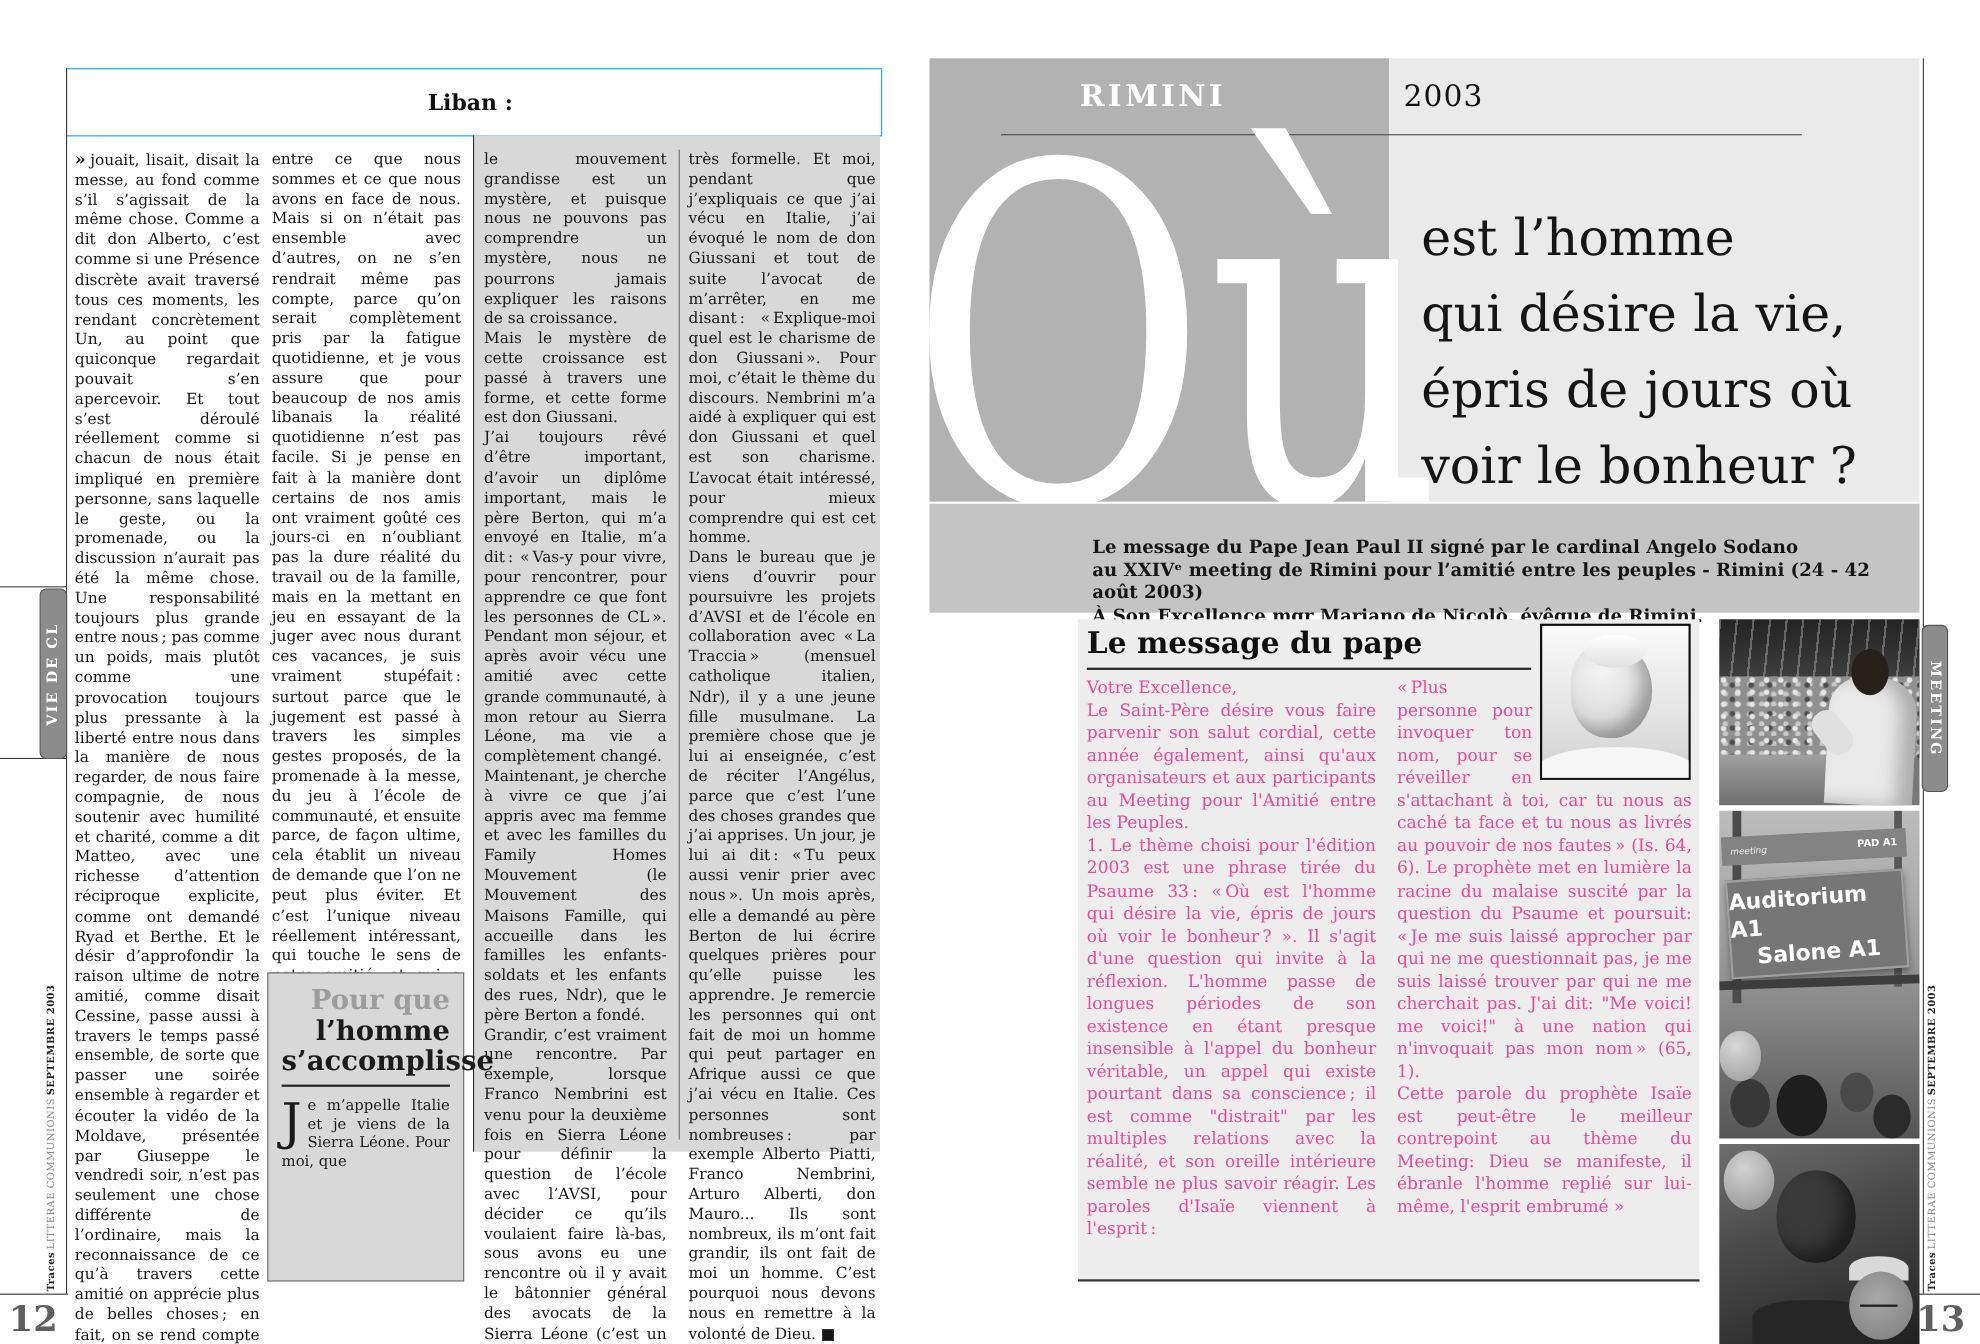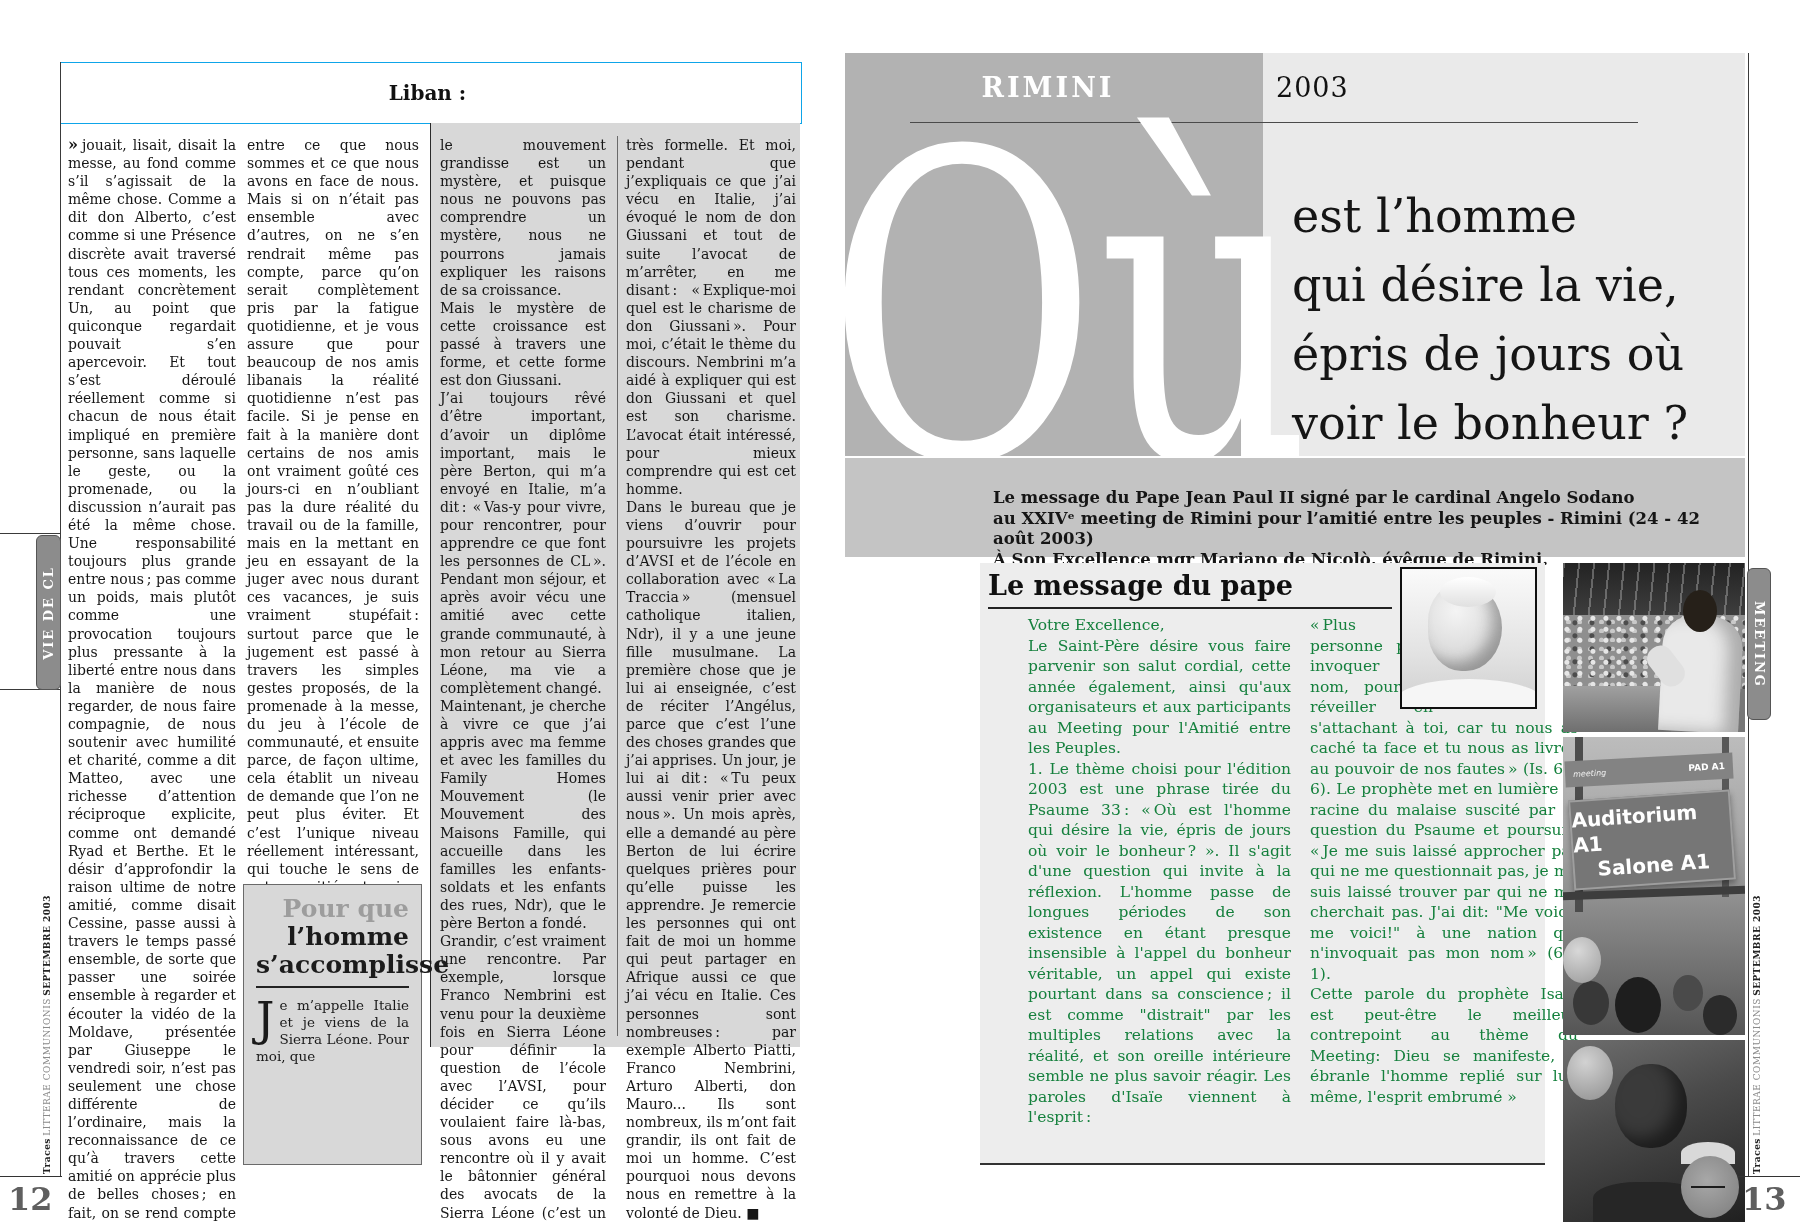--- a/index.html
+++ b/index.html
@@ -54,21 +54,21 @@
   .rh-rule{left:910px;top:122px;width:728px;height:1px;background:#4a4a4a;}
   .bigword{left:826px;top:100px;font-size:425px;line-height:420px;color:#ffffff;
     transform:scaleX(0.78);transform-origin:left top;white-space:pre;}
   .headline{left:1292px;top:182px;width:460px;font-size:46px;line-height:69px;color:#151515;white-space:pre;}
   .band{left:845px;top:458px;width:900px;height:99px;background:#c4c4c4;box-sizing:border-box;
     padding:30px 0 0 148px;font-weight:bold;font-size:16.5px;line-height:20.5px;color:#151515;white-space:pre-line;}
   
   .artbox{left:980px;top:563px;width:565px;height:600px;background:#ededed;border-bottom:2px solid #333;}
   .art-head{left:988px;top:570px;font-weight:bold;font-size:27px;color:#101010;}
   .art-rule{left:988px;top:607px;width:404px;height:2px;background:#222;}
-  .msgcol{font-size:15.5px;line-height:20.5px;text-align:justify;color:#15803d;margin-left:40px;}
+  .msgcol{font-size:15.5px;line-height:20.5px;text-align:justify;color:#ec4899;}
   .msgcol .txt{white-space:pre-line;}
   .mcol1{left:988px;top:615px;width:263px;}
   .mcol2{left:1270px;top:615px;width:268px;}
   .photo-spacer{float:right;width:145px;height:96px;}
   
   .pope{left:1400px;top:567px;width:133px;height:138px;border:2px solid #101010;
     background:linear-gradient(180deg,#fafafa 0%,#e3e3e3 60%,#cfcfcf 100%);overflow:hidden;}
   .pope-head{position:absolute;left:26px;top:14px;width:74px;height:88px;border-radius:46% 54% 52% 48%;
     background:radial-gradient(circle at 38% 32%,#f4f4f4 0%,#dcdcdc 55%,#b6b6b6 100%);
     box-shadow:inset -10px -8px 14px rgba(90,90,90,.45);}

